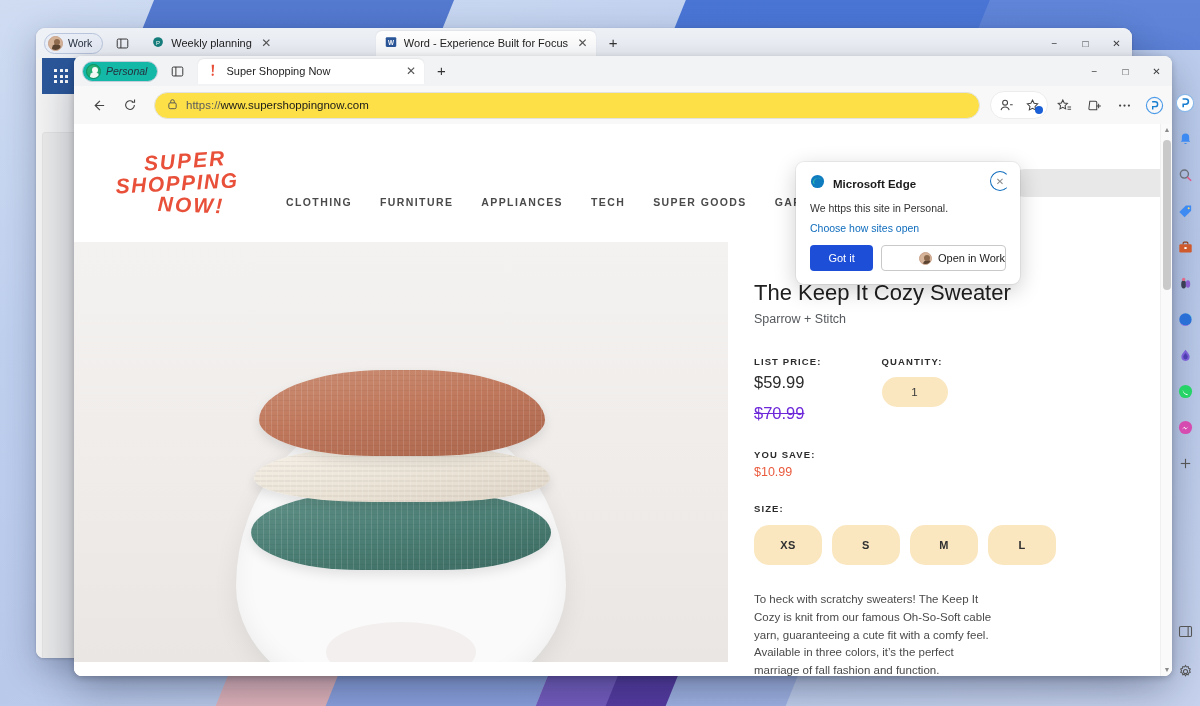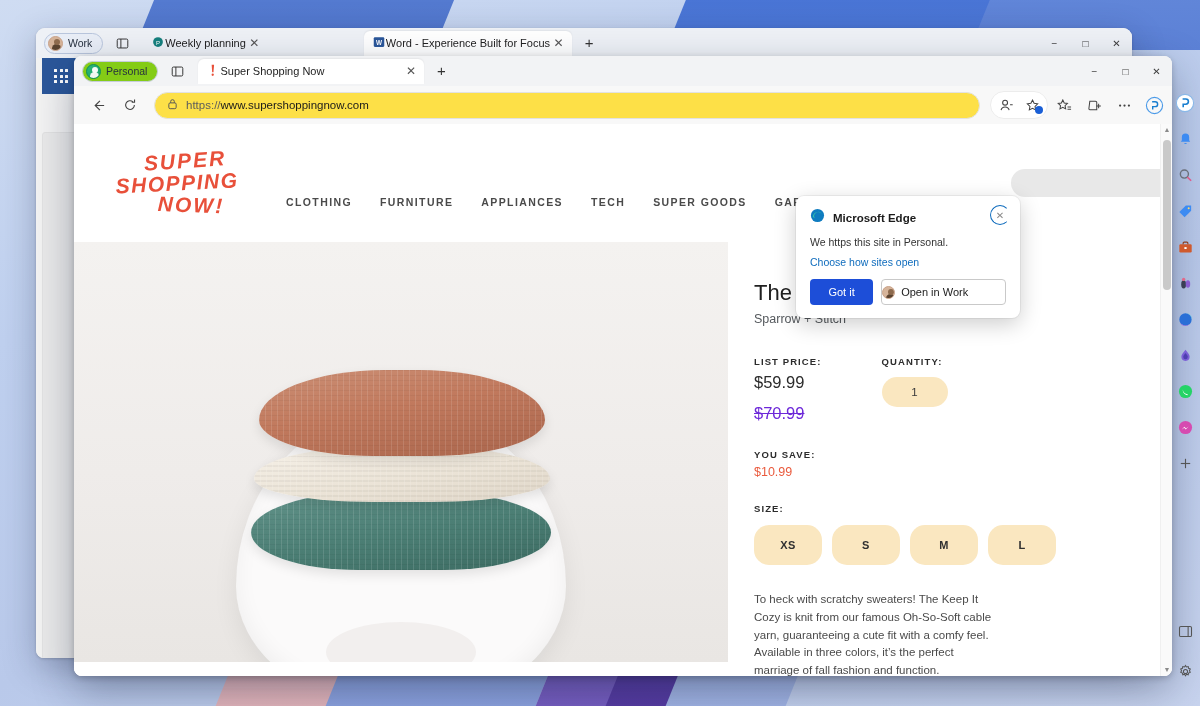--- a/index.html
+++ b/index.html
@@ -76,21 +76,21 @@
     padding: 0 0 0 8px;
     position: relative;
   }
   .profile-pill {
     display: flex; align-items: center; gap: 5px;
     height: 21px; padding: 0 10px 0 3px;
     border: 1px solid #b9c6dd; border-radius: 12px;
     background: #e9eef7;
     font-size: 10.5px; color: #26303f;
   }
-  .profile-pill.personal { background: #84cc16; border-color:#c6cedb; }
+  .profile-pill.personal { background: #14b8a6; border-color:#c6cedb;font-style:italic; }
   .av {
     width: 15px; height: 15px; border-radius: 50%;
     background: #d6b49a; position: relative; overflow: hidden;
     border: 1px solid #c9a289;
   }
   .av::after {
     content:""; position:absolute; left:3px; top:7px;
     width:9px; height:9px; border-radius: 5px 5px 0 0;
     background:#5a4330;
   }
@@ -102,21 +102,21 @@
   .av.green { background: linear-gradient(145deg,#2fb77a,#14a06a); border-color:#0f8d5c;}
   .av.green::after{ background:#f1f7f2; left:3px; top:7.5px; height:7px;}
   .av.green::before{ background:#f6fbf8; }
 
   .tabstrip-icon {
     width: 26px; height: 24px; margin-left: 6px;
     display:flex; align-items:center; justify-content:center;
     border-radius: 4px;
   }
   .tab {
-    display: flex; align-items: center; gap: 1px;
+    display: flex; align-items: center; gap: 7px;
     height: 25px; padding: 0 6px 0 9px;
     border-radius: 6px 6px 0 0;
     font-size: 11px; color: #222;
     max-width: 250px;
   }
   .tab.active { background: #ffffff; box-shadow: 0 -1px 2px rgba(0,0,0,.06); }
   .tab .tab-label {
     white-space: nowrap; overflow: hidden; text-overflow: ellipsis;
   }
   .tab-close {
@@ -310,21 +310,21 @@
   .sizes { display:flex; gap: 10px; margin-top: 11px; }
   .size-pill {
     width: 68px; height: 40px; border-radius: 15px; background: #fae7c0;
     display:flex; align-items:center; justify-content:center;
     font-size: 11px; font-weight: 700; color: #303030; letter-spacing:.5px;
   }
   .desc { font-size: 11.5px; color: #4a4a4a; line-height: 1.55; margin-top: 7px; max-width: 248px; }
 
   
   .callout {
-    position: absolute; left: 722px; top: 72px; width: 224px;
+    position: absolute; left: 722px; top: 38px; width: 224px;
     background: #ffffff; border-radius: 8px;
     box-shadow: 0 6px 22px rgba(0,0,0,.20), 0 0 0 1px rgba(0,0,0,.05);
     padding: 12px 14px 13px; z-index: 60;
   }
   .callout-head { display:flex; align-items:center; gap: 8px; }
   .callout-title { font-size: 11.5px; font-weight: 700; color: #1b1b1b; }
   .callout-close {
     position:absolute; right: 10px; top: 9px; width: 20px; height: 20px;
     border-radius: 50%; border: 1.5px solid #0f6cbd; border-right-color: transparent;
     display:flex; align-items:center; justify-content:center;
@@ -333,21 +333,21 @@
   .callout-body { font-size: 10.5px; color: #333; margin-top: 9px; }
   .callout-link { font-size: 10.5px; color: #0f6cbd; margin-top: 8px; display:block; }
   .callout-actions { display:flex; gap: 8px; margin-top: 11px; }
   .btn-primary {
     flex: 1 1 auto; height: 26px; background: #1d4ed8; color: #fff;
     border-radius: 4px; font-size: 11px; display:flex; align-items:center; justify-content:center;
   }
   .btn-secondary {
     flex: 1 1 auto; height: 26px; background: #fff; color: #1b1b1b;
     border: 1px solid #c9c9c9; border-radius: 4px; font-size: 11px;
-    display:flex; align-items:center; justify-content:flex-start; gap: 6px;
+    display:flex; align-items:center; justify-content:flex-end; gap: 6px;
   }
 
   
   .edgebar {
     position: absolute; right: 0; top: 86px; width: 30px; height: 590px;
     display:flex; flex-direction: column; align-items:center; gap: 14px;
     padding-top: 6px; z-index: 30;
   }
   .eb-icon {
     width: 22px; height: 22px; border-radius: 50%;

